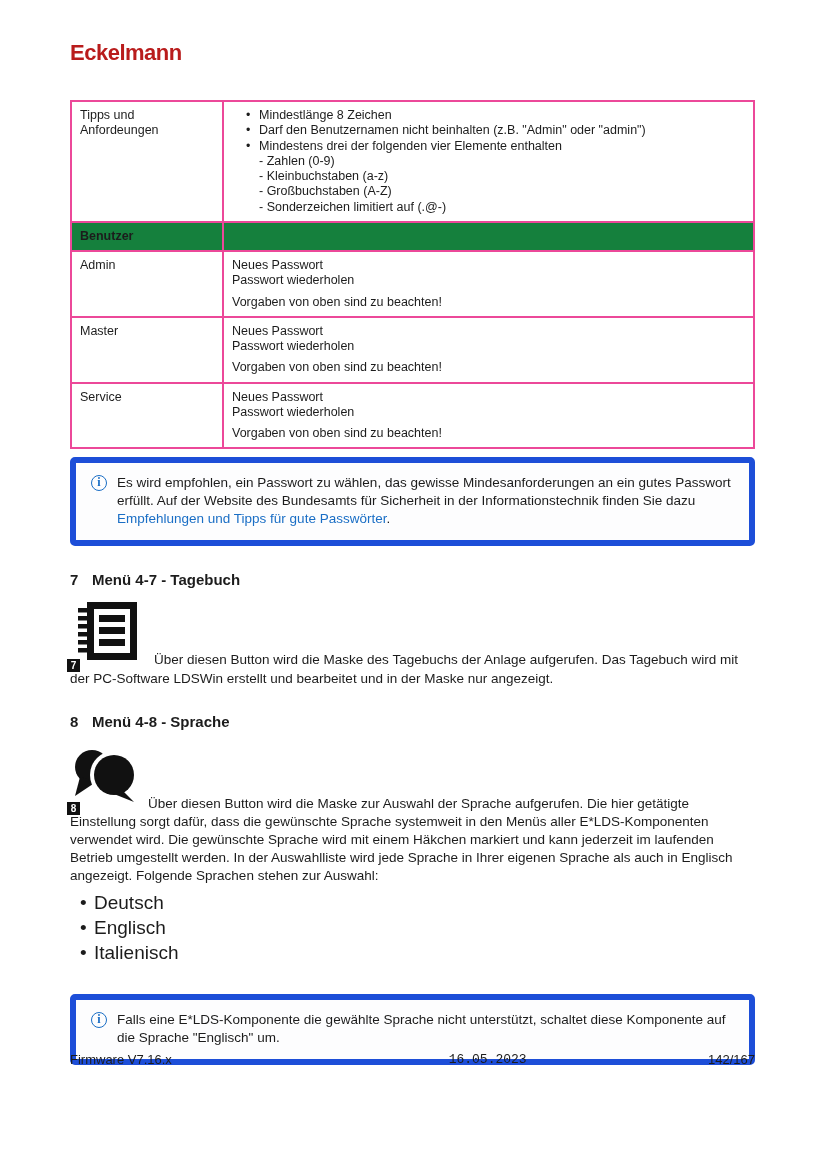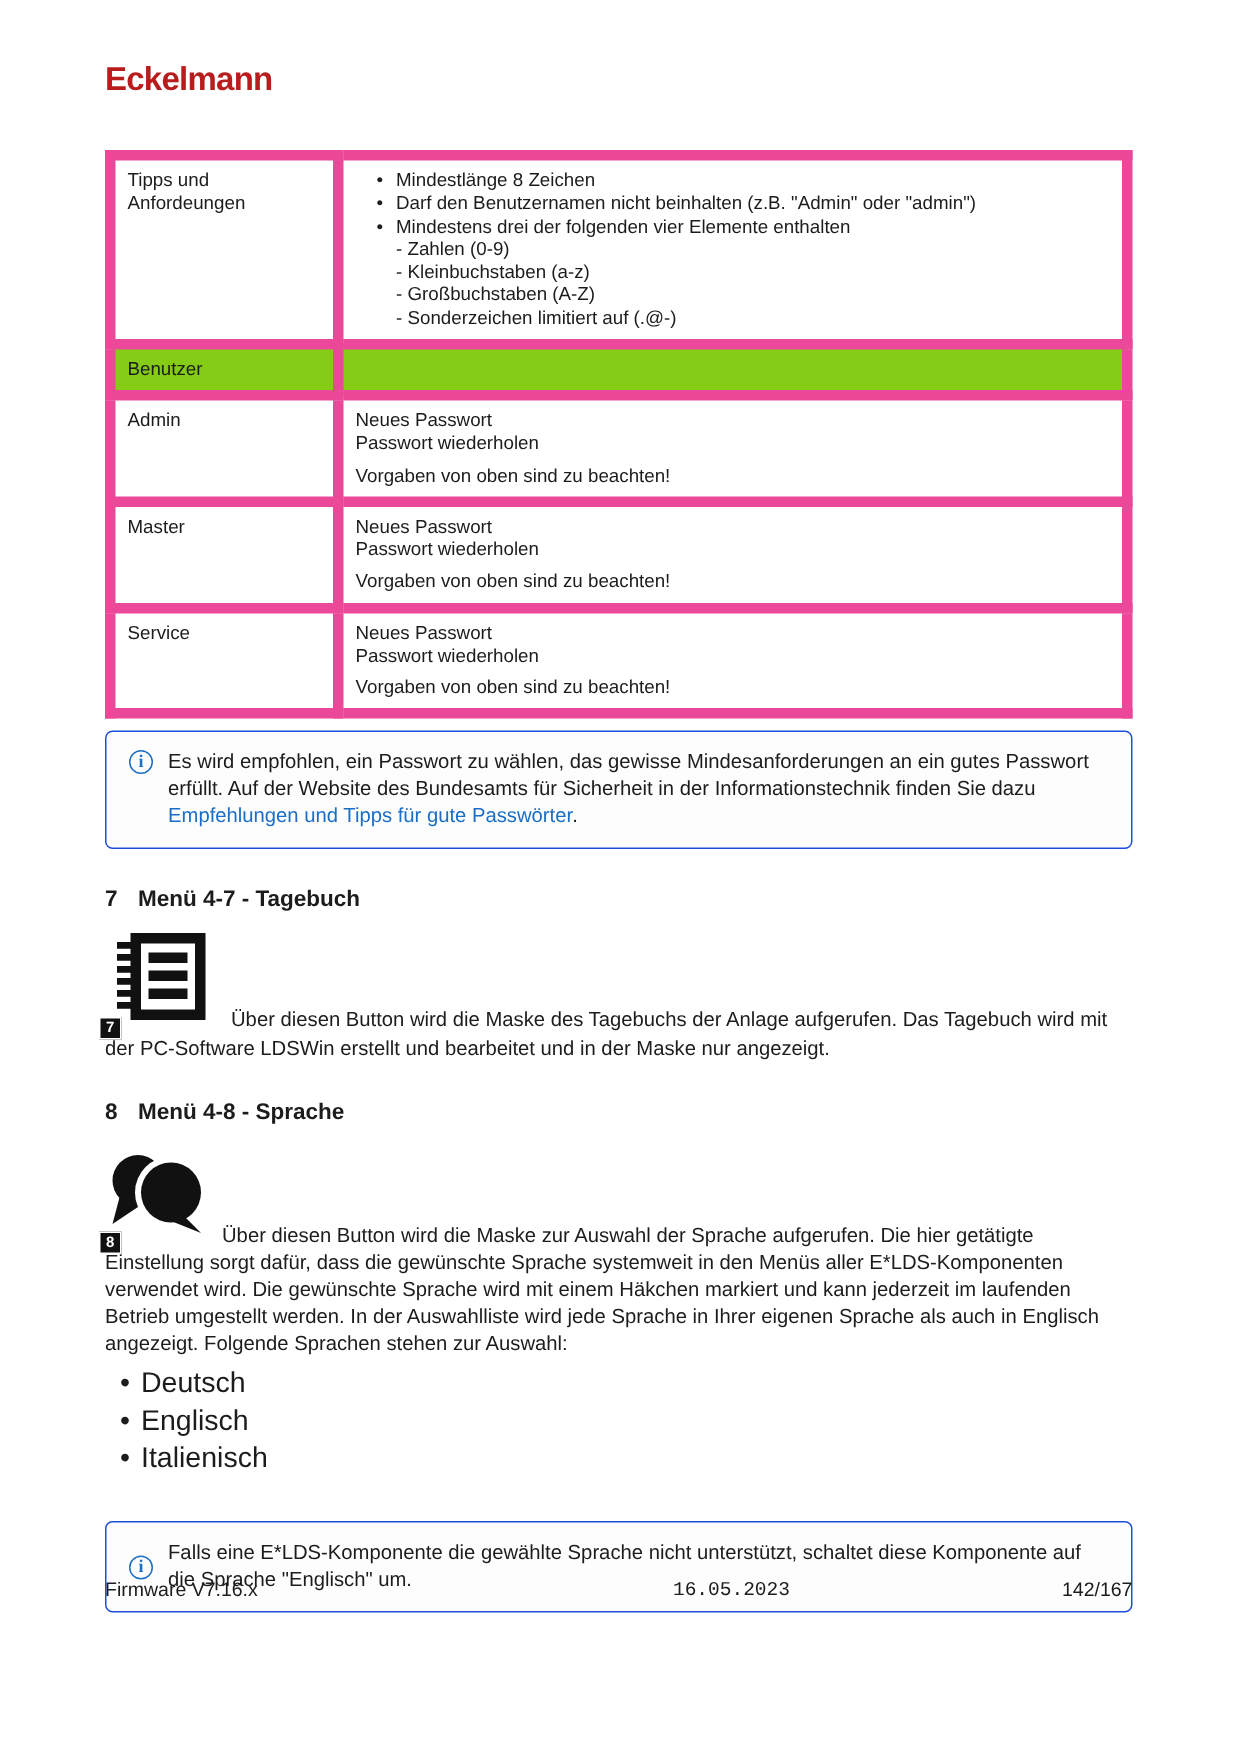--- a/index.html
+++ b/index.html
@@ -21,39 +21,39 @@
 
   
   table.pwtable {
     width: 100%;
     border-collapse: collapse;
     margin-top: 36px;
     font-size: 12.5px;
     line-height: 1.22;
   }
   table.pwtable td {
-    border: 7px solid #ec4899;
+    border: 2px solid #ec4899;
     padding: 6px 8px;
     vertical-align: top;
   }
   table.pwtable td.c1 { width: 152px; }
-  tr.hdr td { background: #84cc16; font-weight: normal; padding: 6px 8px; }
+  tr.hdr td { background: #15803d; font-weight: bold; padding: 6px 8px; }
   ul.blist { list-style: none; padding-left: 14px; }
   ul.blist > li.b { position: relative; padding-left: 13px; }
   ul.blist > li.b::before {
     content: "\2022"; position: absolute; left: 0; top: 0;
   }
   ul.blist > li.sub { padding-left: 13px; }
   .userlines div { }
   .note { margin-top: 6px; }
 
   
   .infobox {
     margin-top: 8px;
-    border: 1px solid #1d4ed8;
+    border: 6px solid #1d4ed8;
     border-radius: 5px;
     background: #fdfdfe;
     padding: 11px 13px 12px 13px;
     display: flex;
     align-items: flex-start;
     font-size: 13.5px;
     line-height: 1.34;
   }
   .info-icon {
     flex: 0 0 auto;
@@ -108,21 +108,21 @@
   
   ul.langs {
     list-style: none;
     margin-top: 7px;
     padding-left: 10px;
     font-size: 19px;
   }
   ul.langs li { position: relative; padding-left: 14px; margin-bottom: 3px; }
   ul.langs li::before { content: "\2022"; position: absolute; left: 0; top: 0; }
 
-  .infobox.second { margin-top: 30px; align-items: center; }
+  .infobox.second { margin-top: 30px; }
 
   
   .footer {
     position: absolute;
     left: 70px; right: 72px; top: 1052px;
     font-size: 13px;
     display: flex;
   }
   .footer .fl { flex: 1; text-align: left; }
   .footer .fc { flex: 1; text-align: right; font-family: Liberation Mono, monospace; }

